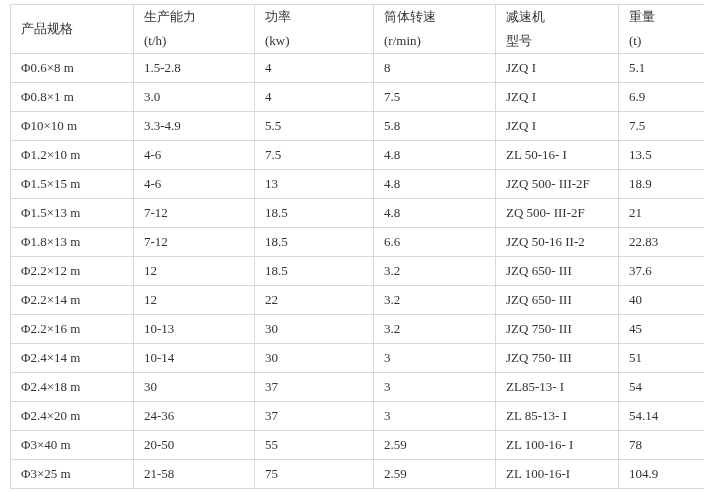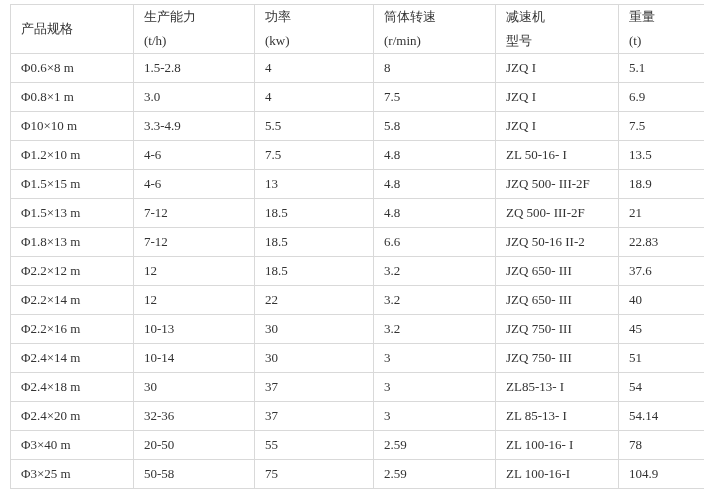--- a/index.html
+++ b/index.html
@@ -186,37 +186,37 @@
         <tr>
           <td>Φ2.4×18 m</td>
           <td>30</td>
           <td>37</td>
           <td>3</td>
           <td>ZL85-13- I</td>
           <td>54</td>
         </tr>
         <tr>
           <td>Φ2.4×20 m</td>
-          <td>32-36</td>
+          <td>24-36</td>
           <td>37</td>
           <td>3</td>
           <td>ZL 85-13- I</td>
           <td>54.14</td>
         </tr>
         <tr>
           <td>Φ3×40 m</td>
           <td>20-50</td>
           <td>55</td>
           <td>2.59</td>
           <td>ZL 100-16- I</td>
           <td>78</td>
         </tr>
         <tr>
           <td>Φ3×25 m</td>
-          <td>50-58</td>
+          <td>21-58</td>
           <td>75</td>
           <td>2.59</td>
           <td>ZL 100-16-I</td>
           <td>104.9</td>
         </tr>
       </tbody>
   </table>
 </div>
 
 </body></html>

